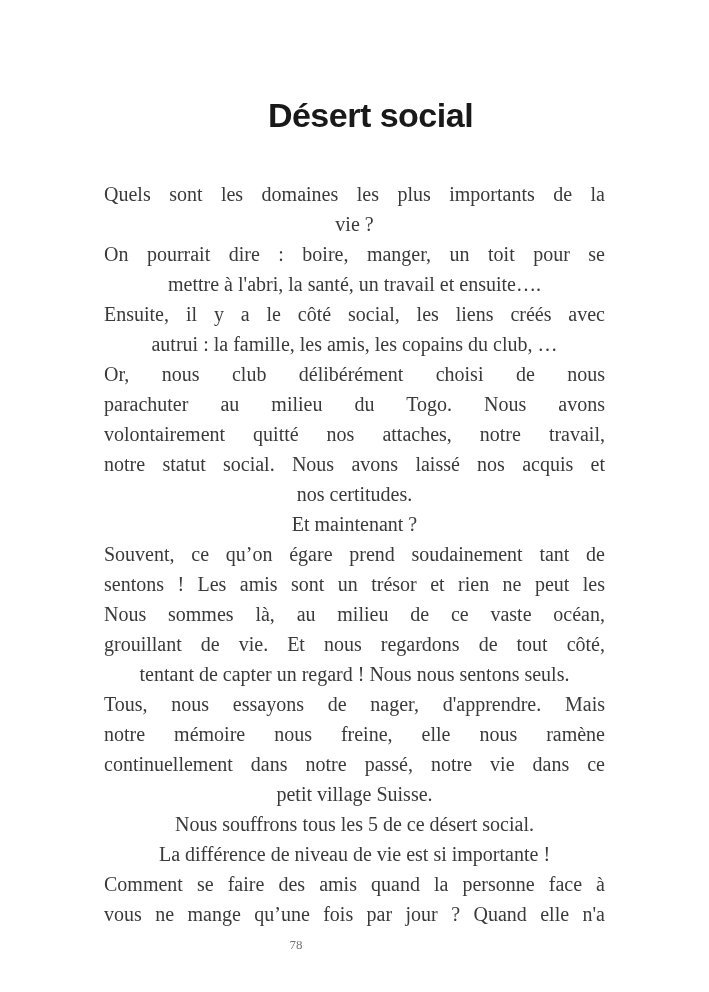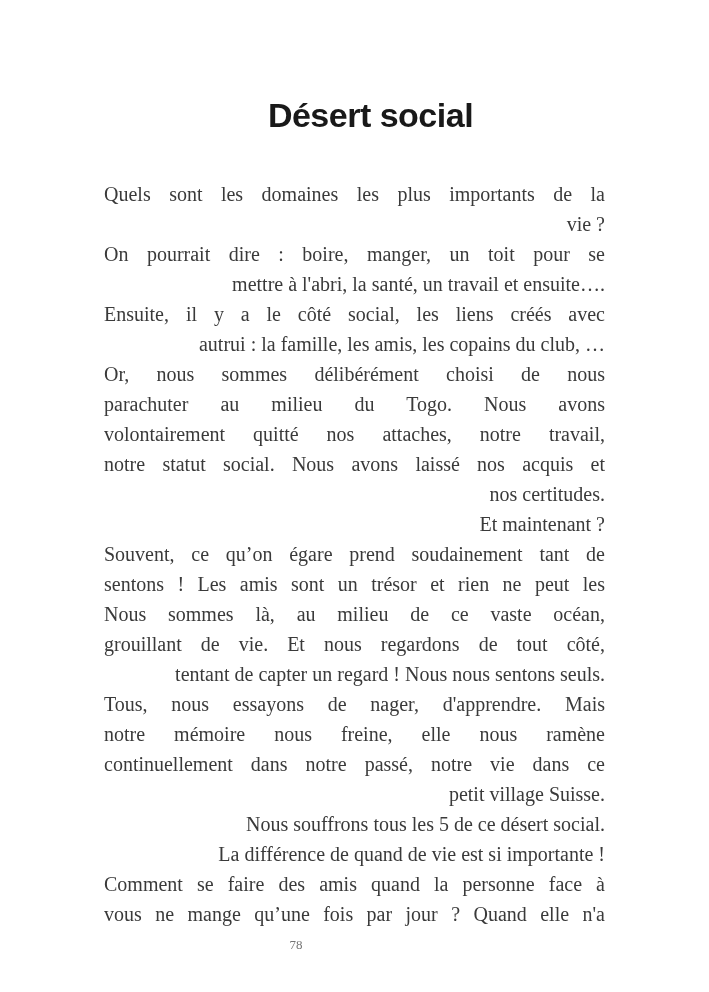--- a/index.html
+++ b/index.html
@@ -40,21 +40,21 @@
     margin-top: 28px;
   }
   .paragraph {
     margin: 0;
   }
   .line-just {
     text-align: justify;
     text-align-last: justify;
   }
   .line-last {
-    text-align: right;
+    text-align: center;
     white-space: nowrap;
   }
   .page-number {
     position: absolute;
     top: 937px;
     left: 0;
     width: 592px;
     text-align: center;
     font-family: "Liberation Serif", "DejaVu Serif", serif;
     font-size: 13px;
@@ -74,21 +74,21 @@
       </div>
       <div class="paragraph">
         <div class="line line-just">On pourrait dire : boire, manger, un toit pour se</div>
         <div class="line line-last">mettre à l'abri, la santé, un travail et ensuite….</div>
       </div>
       <div class="paragraph">
         <div class="line line-just">Ensuite, il y a le côté social, les liens créés avec</div>
         <div class="line line-last">autrui : la famille, les amis, les copains du club, …</div>
       </div>
       <div class="paragraph">
-        <div class="line line-just">Or, nous sommes délibérément choisi de nous</div>
+        <div class="line line-just">Or, nous club délibérément choisi de nous</div>
         <div class="line line-just">parachuter au milieu du Togo. Nous avons</div>
         <div class="line line-just">volontairement quitté nos attaches, notre travail,</div>
         <div class="line line-just">notre statut social. Nous avons laissé nos acquis et</div>
         <div class="line line-last">nos certitudes.</div>
       </div>
       <div class="paragraph">
         <div class="line line-last">Et maintenant ?</div>
       </div>
       <div class="paragraph">
         <div class="line line-just">Souvent, ce qu’on égare prend soudainement tant de</div>
@@ -102,21 +102,21 @@
       <div class="paragraph">
         <div class="line line-just">Tous, nous essayons de nager, d'apprendre. Mais</div>
         <div class="line line-just">notre mémoire nous freine, elle nous ramène</div>
         <div class="line line-just">continuellement dans notre passé, notre vie dans ce</div>
         <div class="line line-last">petit village Suisse.</div>
       </div>
       <div class="paragraph">
         <div class="line line-last">Nous souffrons tous les 5 de ce désert social.</div>
       </div>
       <div class="paragraph">
-        <div class="line line-last">La différence de quand de vie est si importante !</div>
+        <div class="line line-last">La différence de niveau de vie est si importante !</div>
       </div>
       <div class="paragraph">
         <div class="line line-just">Comment se faire des amis quand la personne face à</div>
         <div class="line line-just">vous ne mange qu’une fois par jour ? Quand elle n'a</div>
       </div>
     </div>
 
   <div class="page-number">78</div>
 </div>
 

